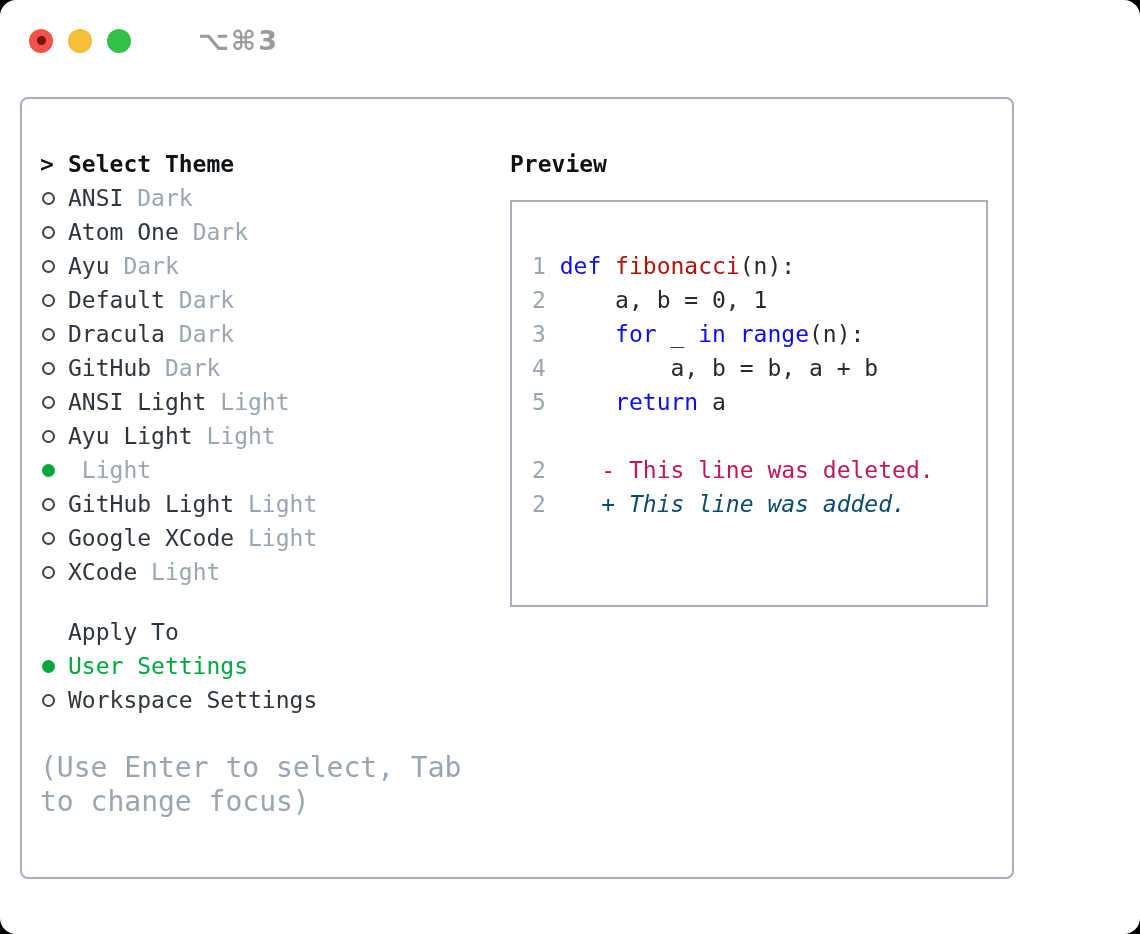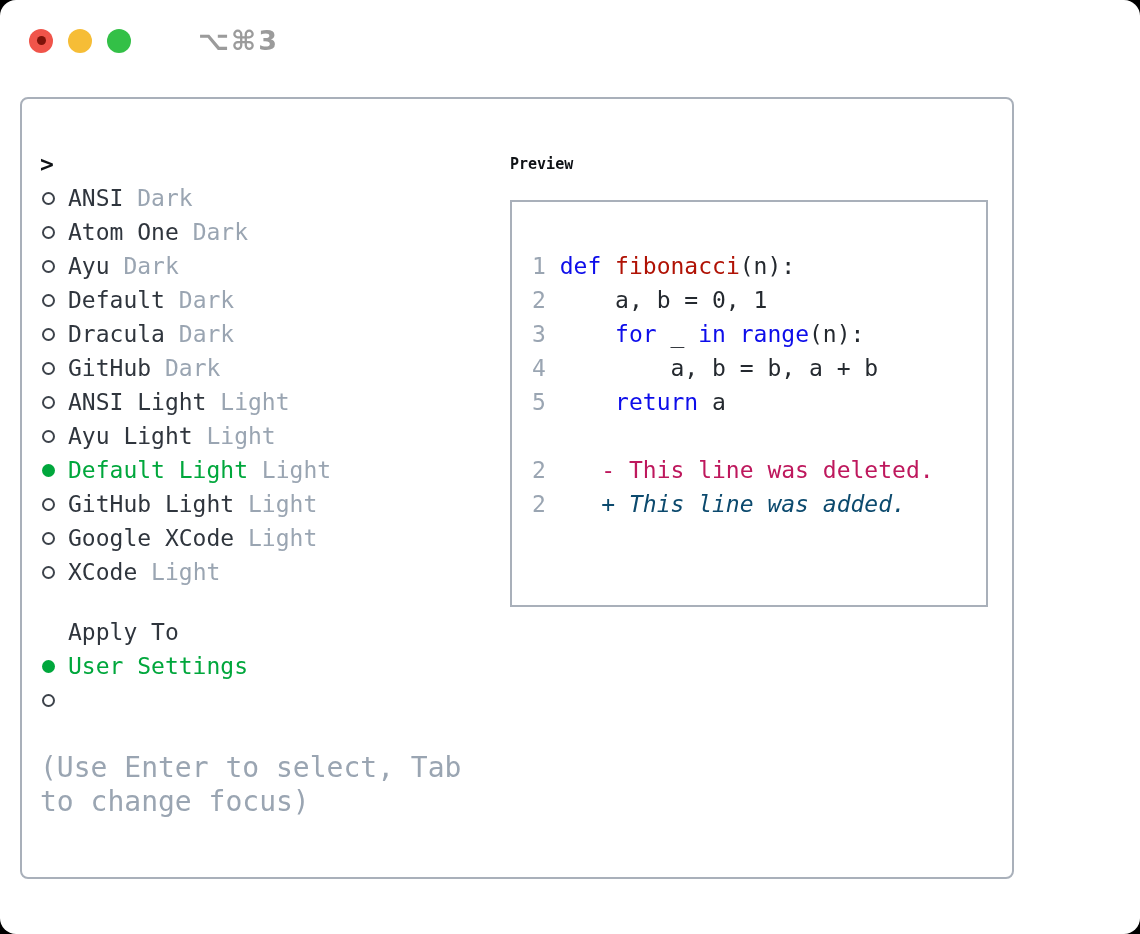--- a/index.html
+++ b/index.html
@@ -69,21 +69,21 @@
   .variant{color:#9aa5b2;}
   .section-gap{margin-top:26px;}
   .hint{
     margin-top:34px;
     width:432px;
     font-size:28px;line-height:34px;
     color:#9aa5b2;
   }
   
   .preview-title{
-    height:34px;font-size:15px;line-height:34px;
+    height:34px;font-size:23px;line-height:34px;
     font-weight:bold;color:#0f1216;
   }
   .preview-box{
     margin-top:19px;
     width:478px;height:407px;
     box-sizing:border-box;
     border:2px solid #a9b0ba;
     background:#fff;
     padding:47px 0 0 20px;
     overflow:hidden;
@@ -112,45 +112,46 @@
     <button class="traffic minimize"></button>
     <button class="traffic zoom"></button>
     <span class="shortcut">⌥⌘3</span>
   </div>
 
   <div class="panel">
 
     <div class="left-col">
       <div class="row header">
         <span class="bullet"><span class="prompt">&gt;</span></span>
+        <span class="label">Select Theme</span>
       </div>
 
       <div id="theme-list">
           <div class="row"><span class="bullet"><span class="circle"></span></span><span class="name">ANSI</span><span class="variant"> Dark</span></div>
           <div class="row"><span class="bullet"><span class="circle"></span></span><span class="name">Atom One</span><span class="variant"> Dark</span></div>
           <div class="row"><span class="bullet"><span class="circle"></span></span><span class="name">Ayu</span><span class="variant"> Dark</span></div>
           <div class="row"><span class="bullet"><span class="circle"></span></span><span class="name">Default</span><span class="variant"> Dark</span></div>
           <div class="row"><span class="bullet"><span class="circle"></span></span><span class="name">Dracula</span><span class="variant"> Dark</span></div>
           <div class="row"><span class="bullet"><span class="circle"></span></span><span class="name">GitHub</span><span class="variant"> Dark</span></div>
           <div class="row"><span class="bullet"><span class="circle"></span></span><span class="name">ANSI Light</span><span class="variant"> Light</span></div>
           <div class="row"><span class="bullet"><span class="circle"></span></span><span class="name">Ayu Light</span><span class="variant"> Light</span></div>
-          <div class="row"><span class="bullet"><span class="circle filled"></span></span><span class="name selected">Default Light</span><span class="variant"> Light</span></div>
+          <div class="row"><span class="bullet"><span class="circle filled"></span></span><span class="variant"> Light</span></div>
           <div class="row"><span class="bullet"><span class="circle"></span></span><span class="name">GitHub Light</span><span class="variant"> Light</span></div>
           <div class="row"><span class="bullet"><span class="circle"></span></span><span class="name">Google XCode</span><span class="variant"> Light</span></div>
           <div class="row"><span class="bullet"><span class="circle"></span></span><span class="name">XCode</span><span class="variant"> Light</span></div>
         </div>
 
       <div class="section-gap">
         <div class="row">
           <span class="bullet"></span>
           <span class="label">Apply To</span>
         </div>
         <div id="apply-list">
             <div class="row"><span class="bullet"><span class="circle filled"></span></span><span class="name selected">User Settings</span></div>
-            <div class="row"><span class="bullet"><span class="circle"></span></span></div>
+            <div class="row"><span class="bullet"><span class="circle"></span></span><span class="name">Workspace Settings</span></div>
           </div>
       </div>
 
       <div class="hint">(Use Enter to select, Tab to change focus)</div>
     </div>
 
     <div class="right-col">
       <div class="preview-title">Preview</div>
       <div class="preview-box" id="preview-box">
           <div class="code-line"><span class="tok-line-number">1 </span><span class="tok-keyword">def</span><span class="tok-code"> </span><span class="tok-function">fibonacci</span><span class="tok-code">(n):</span></div>

